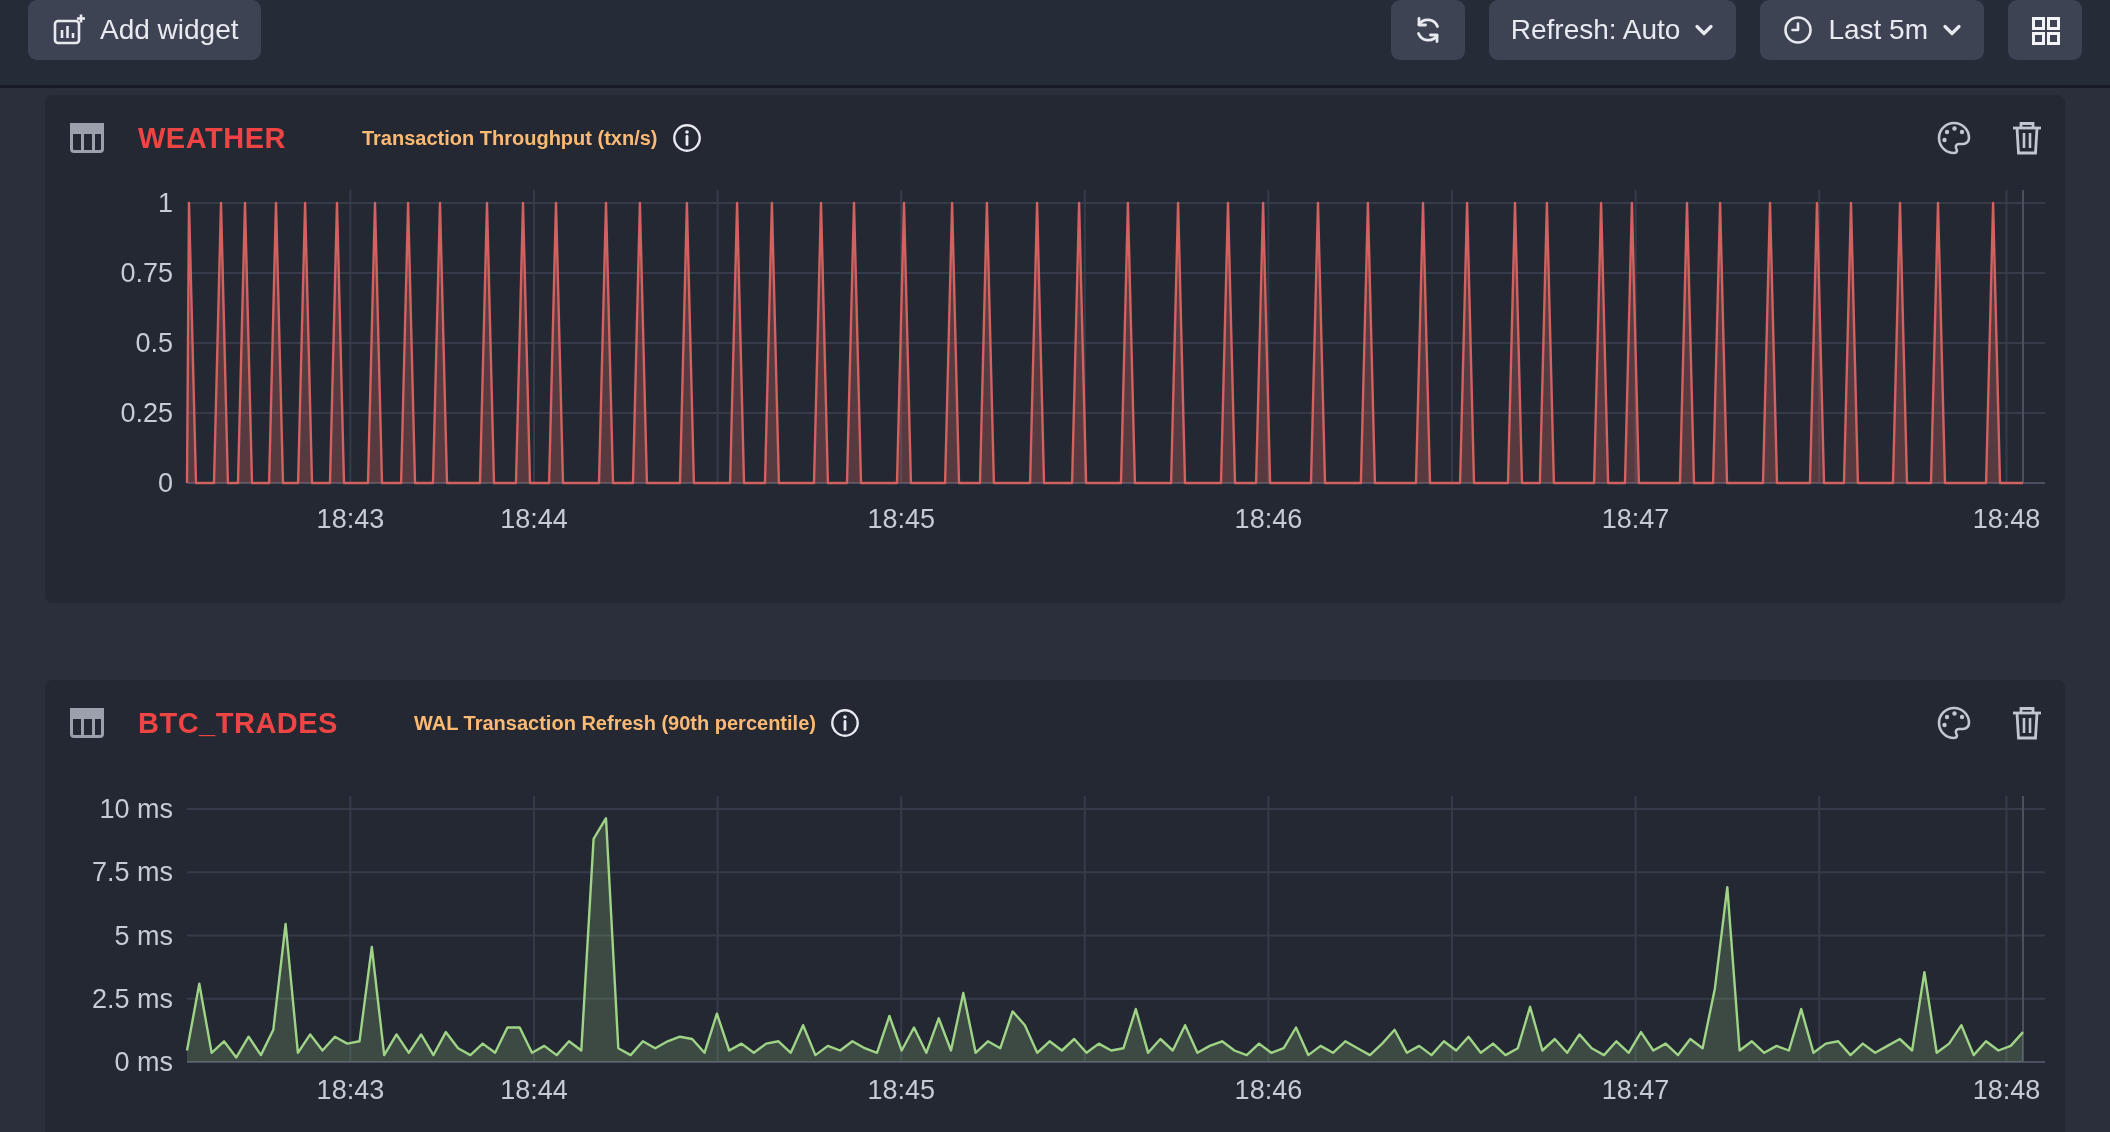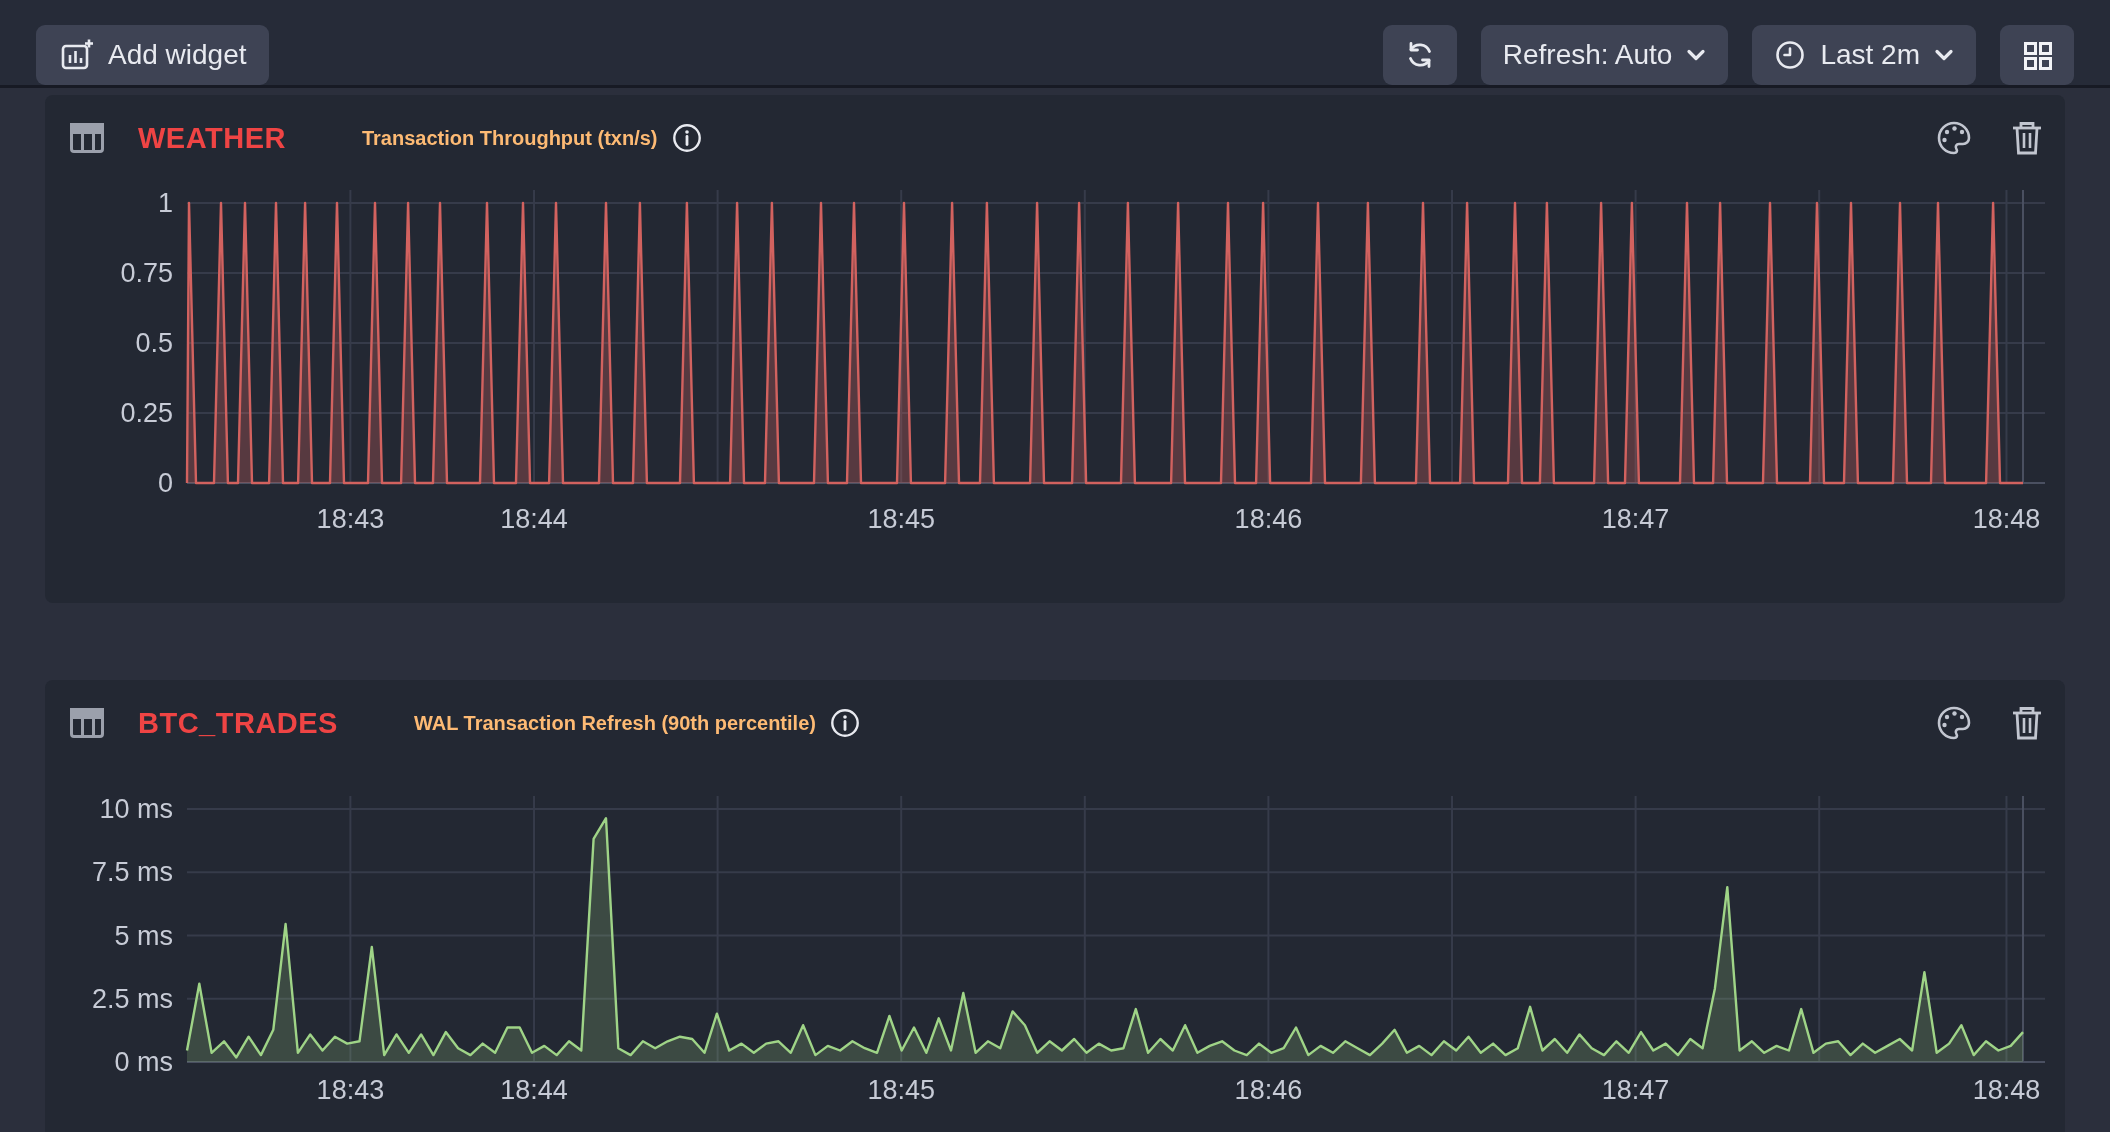--- a/index.html
+++ b/index.html
@@ -7,22 +7,22 @@
     width:2110px;height:1132px;position:relative;overflow:hidden;
     background:#2b2f3c;
     font-family:"Liberation Sans","DejaVu Sans",sans-serif;
     color:#e8eaf0;
     -webkit-font-smoothing:antialiased;
   }
   
   .toolbar{
     position:absolute;left:0;top:0;width:2110px;height:88px;
     background:#262b38;border-bottom:3px solid #171a24;
-    display:flex;align-items:flex-end;box-sizing:border-box;
-    padding:0 36px;
+    display:flex;align-items:flex-start;box-sizing:border-box;
+    padding:0 28px;
   }
   .btn{
     background:#3e4354;border:none;border-radius:9px;
     color:#e8eaf0;font-size:28px;font-family:inherit;
     height:60px;display:flex;align-items:center;gap:14px;
     padding:0 22px;cursor:pointer;
   }
   .btn.icon-only{width:74px;justify-content:center;padding:0;}
   .toolbar .spacer{flex:1;}
   .toolbar .right-group{display:flex;gap:24px;align-items:center;}
@@ -97,21 +97,21 @@
       </span>
     </button>
 
     <button class="btn">
       <span class="ic">
         <svg width="32" height="32" viewBox="0 0 32 32" fill="none">
           <circle cx="16" cy="16" r="12.5" stroke="#e8eaf0" stroke-width="2.6"></circle>
           <path d="M16 9.5 L16 16 L10.5 16" stroke="#e8eaf0" stroke-width="2.6" stroke-linecap="round" stroke-linejoin="round"></path>
         </svg>
       </span>
-      <span>Last 2m</span>
+      <span>Last 5m</span>
       <span class="ic">
         <svg width="20" height="14" viewBox="0 0 20 14" fill="none">
           <path d="M3 3.5 L10 10.5 L17 3.5" stroke="#e8eaf0" stroke-width="3.2" stroke-linecap="round" stroke-linejoin="round"></path>
         </svg>
       </span>
     </button>
 
     <button class="btn icon-only">
       <span class="ic">
         <svg width="34" height="34" viewBox="0 0 34 34" fill="none">

